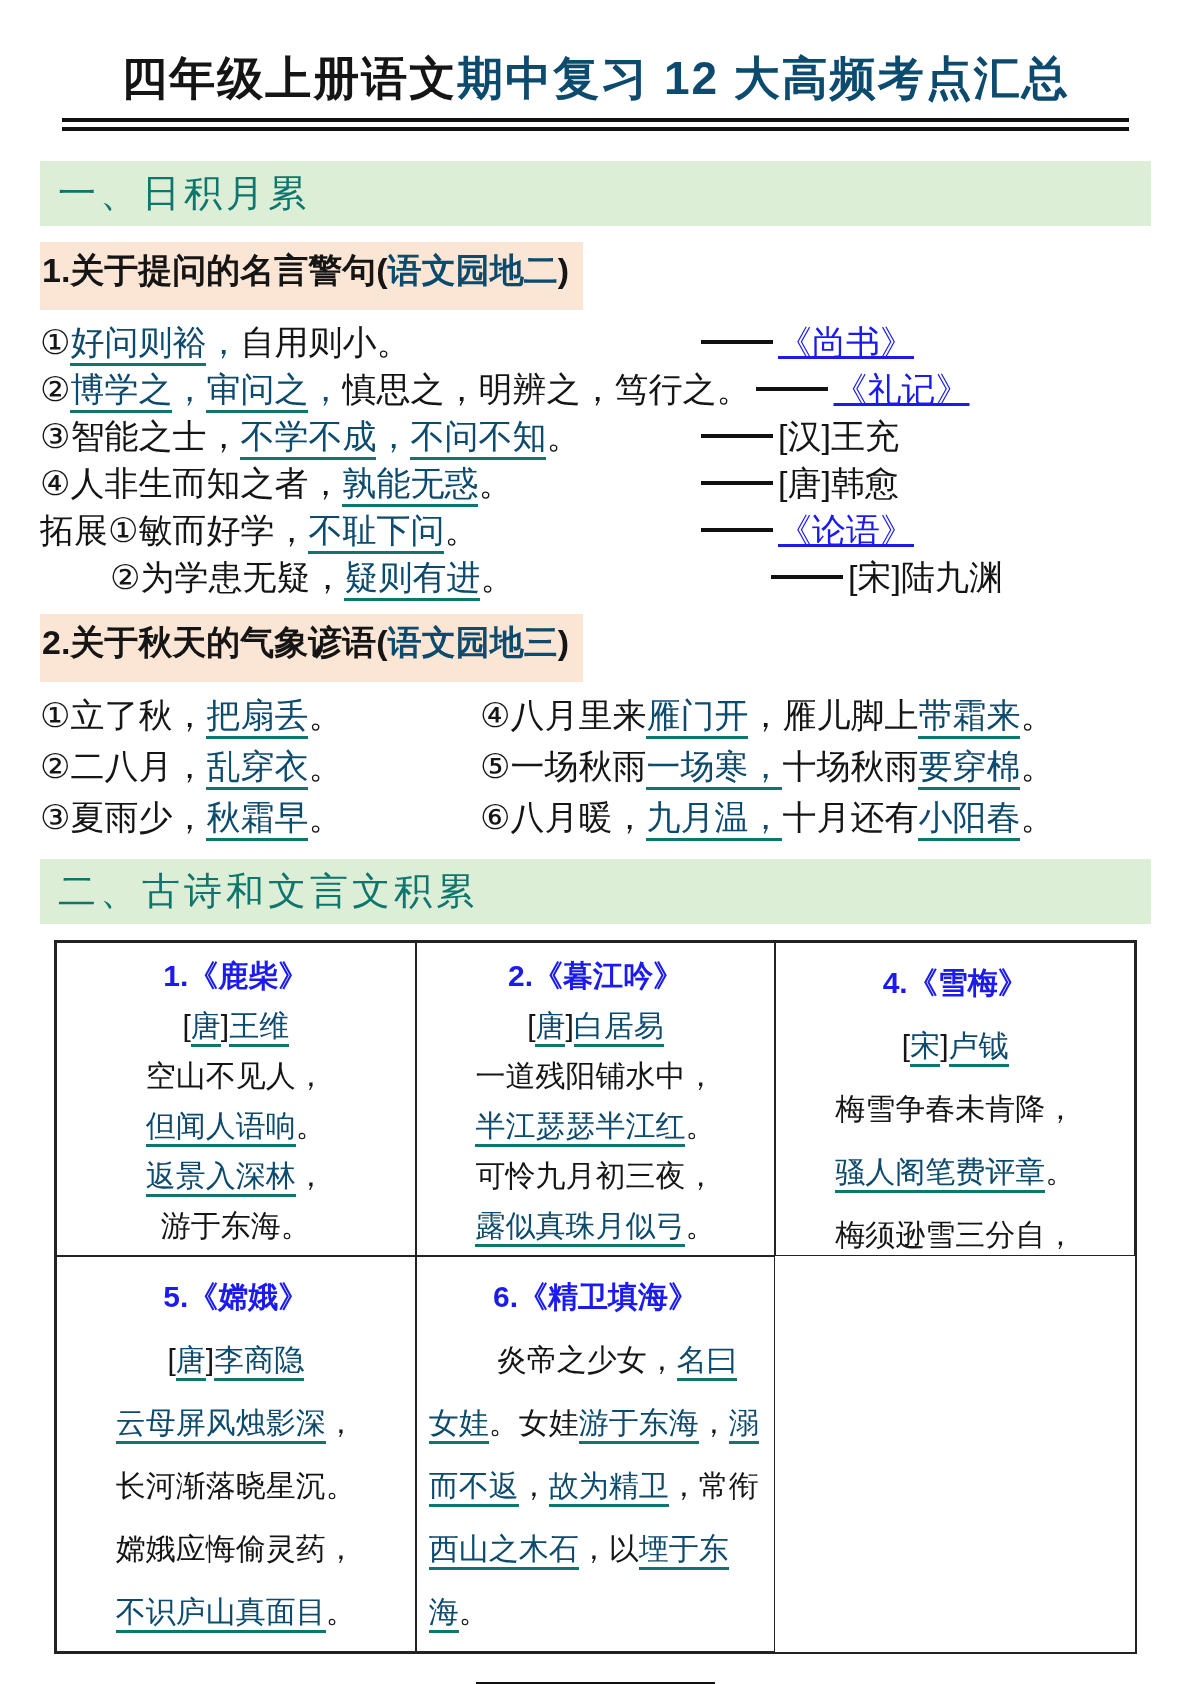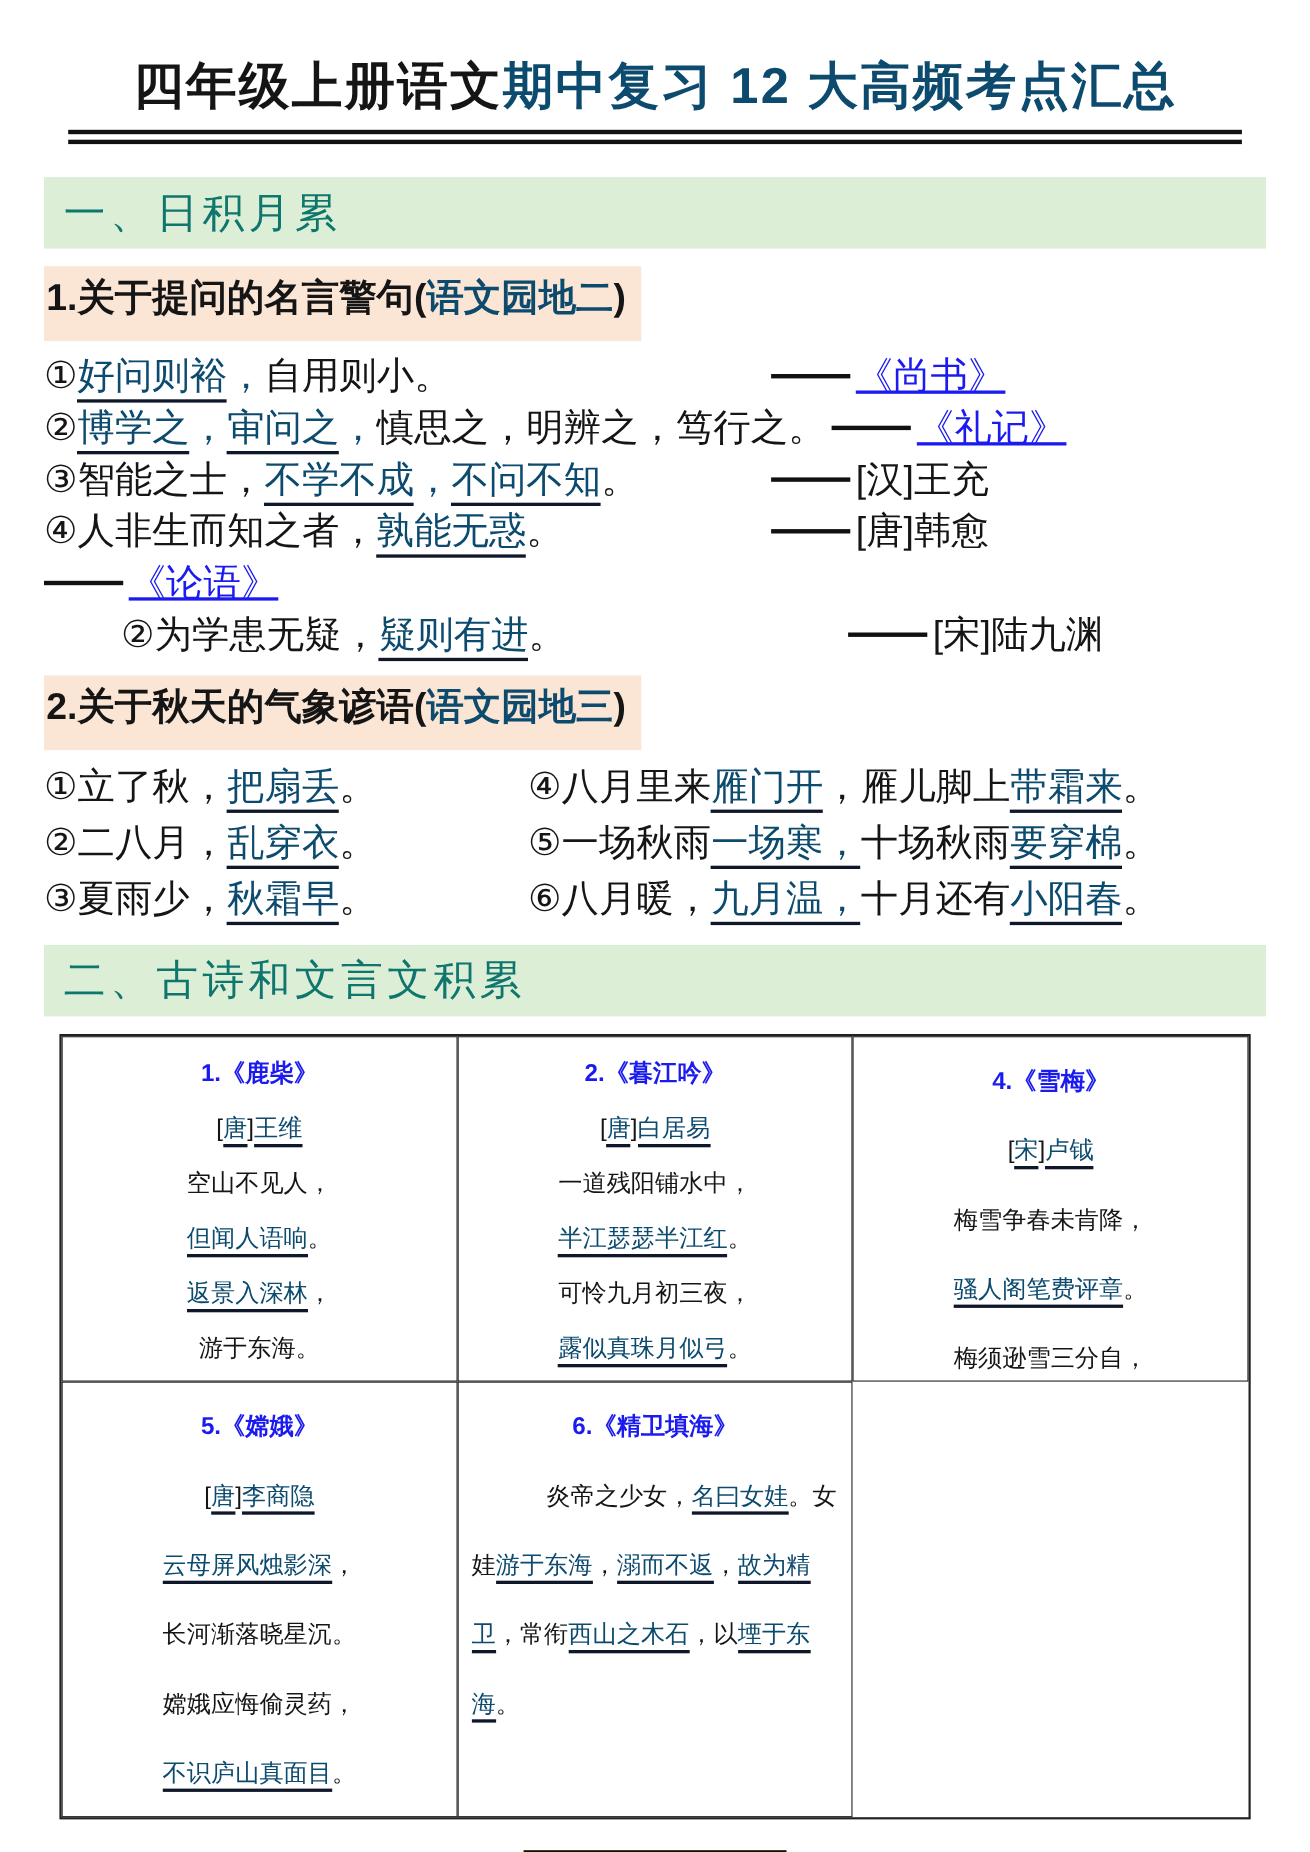--- a/index.html
+++ b/index.html
@@ -22,27 +22,27 @@
   .quotes{margin-top:4px;}
   .quote-row{display:flex;align-items:center;font-size:34px;line-height:46px;height:47px;white-space:nowrap;}
   .q-left{min-width:655px;padding-right:6px;}
   .q-right{display:flex;align-items:center;}
   .dash{width:72px;height:4px;background:#111;margin-right:5px;flex:none;}
   .proverbs{display:grid;grid-template-columns:440px 1fr;column-gap:0;margin-top:6px;font-size:34px;line-height:51px;}
   .prov-line{white-space:nowrap;}
   .c-red{color:#0c4a6e;}
   .c-blue{color:#1b1bf0;text-decoration:underline;}
   .b{font-weight:bold;}
-  .u{border-bottom:3px solid #0f172a;padding-bottom:2px;}
+  .u{border-bottom:3px solid #0f766e;padding-bottom:2px;}
   .poem-table{
     display:grid;grid-template-columns:1fr 1fr 1fr;grid-template-rows:314px 396px;
     border:2px solid #222;margin:2px 14px 0;
   }
   .cell{
-    border:1px solid #222;text-align:center;font-size:22px;
+    border:1px solid #222;text-align:center;font-size:30px;
     padding:8px 12px 0;overflow:hidden;
   }
   .r1{line-height:50px;}
   .r2{line-height:63px;}
   .cell-title{color:#1b1bf0;font-weight:bold;}
   .poem-line{white-space:nowrap;}
   .prose{text-align:left;text-indent:68px;white-space:normal;word-break:break-all;}
   .footer-wrap{text-align:center;margin-top:28px;}
   .footer-box{
     display:inline-block;background:#ffff00;border:2px solid #111;
@@ -85,20 +85,21 @@
         </div>
       </div>
       <div class="quote-row">
         <div class="q-left"><span class="">④</span><span class="">人非生而知之者，</span><span class="c-red u">孰能无惑</span><span class="">。</span></div>
         <div class="q-right">
           <span class="dash"></span>
           <span><span class="">[唐]韩愈</span></span>
         </div>
       </div>
       <div class="quote-row">
+        <div class="q-left"><span class="">拓展①敏而好学，</span><span class="c-red u">不耻下问</span><span class="">。</span></div>
         <div class="q-right">
           <span class="dash"></span>
           <span><span class="c-blue">《论语》</span></span>
         </div>
       </div>
       <div class="quote-row">
         <div class="q-left" style="padding-left: 70px;"><span class="">②为学患无疑，</span><span class="c-red u">疑则有进</span><span class="">。</span></div>
         <div class="q-right">
           <span class="dash"></span>
           <span><span class="">[宋]陆九渊</span></span>

